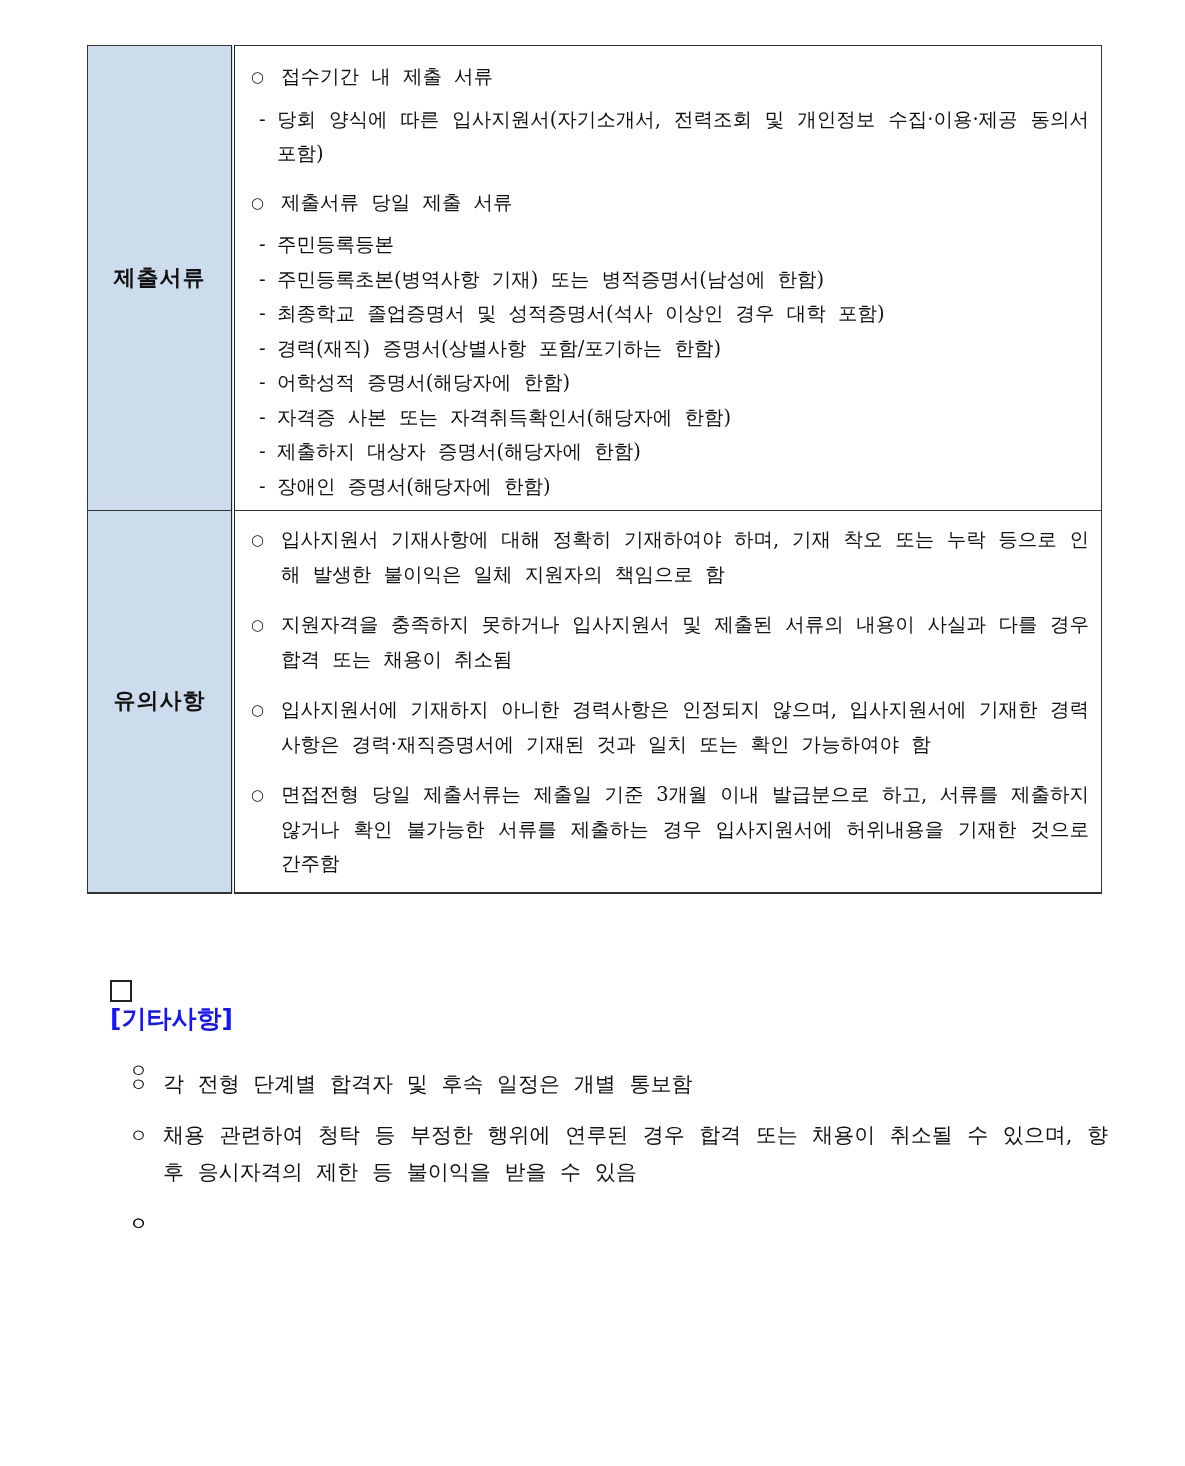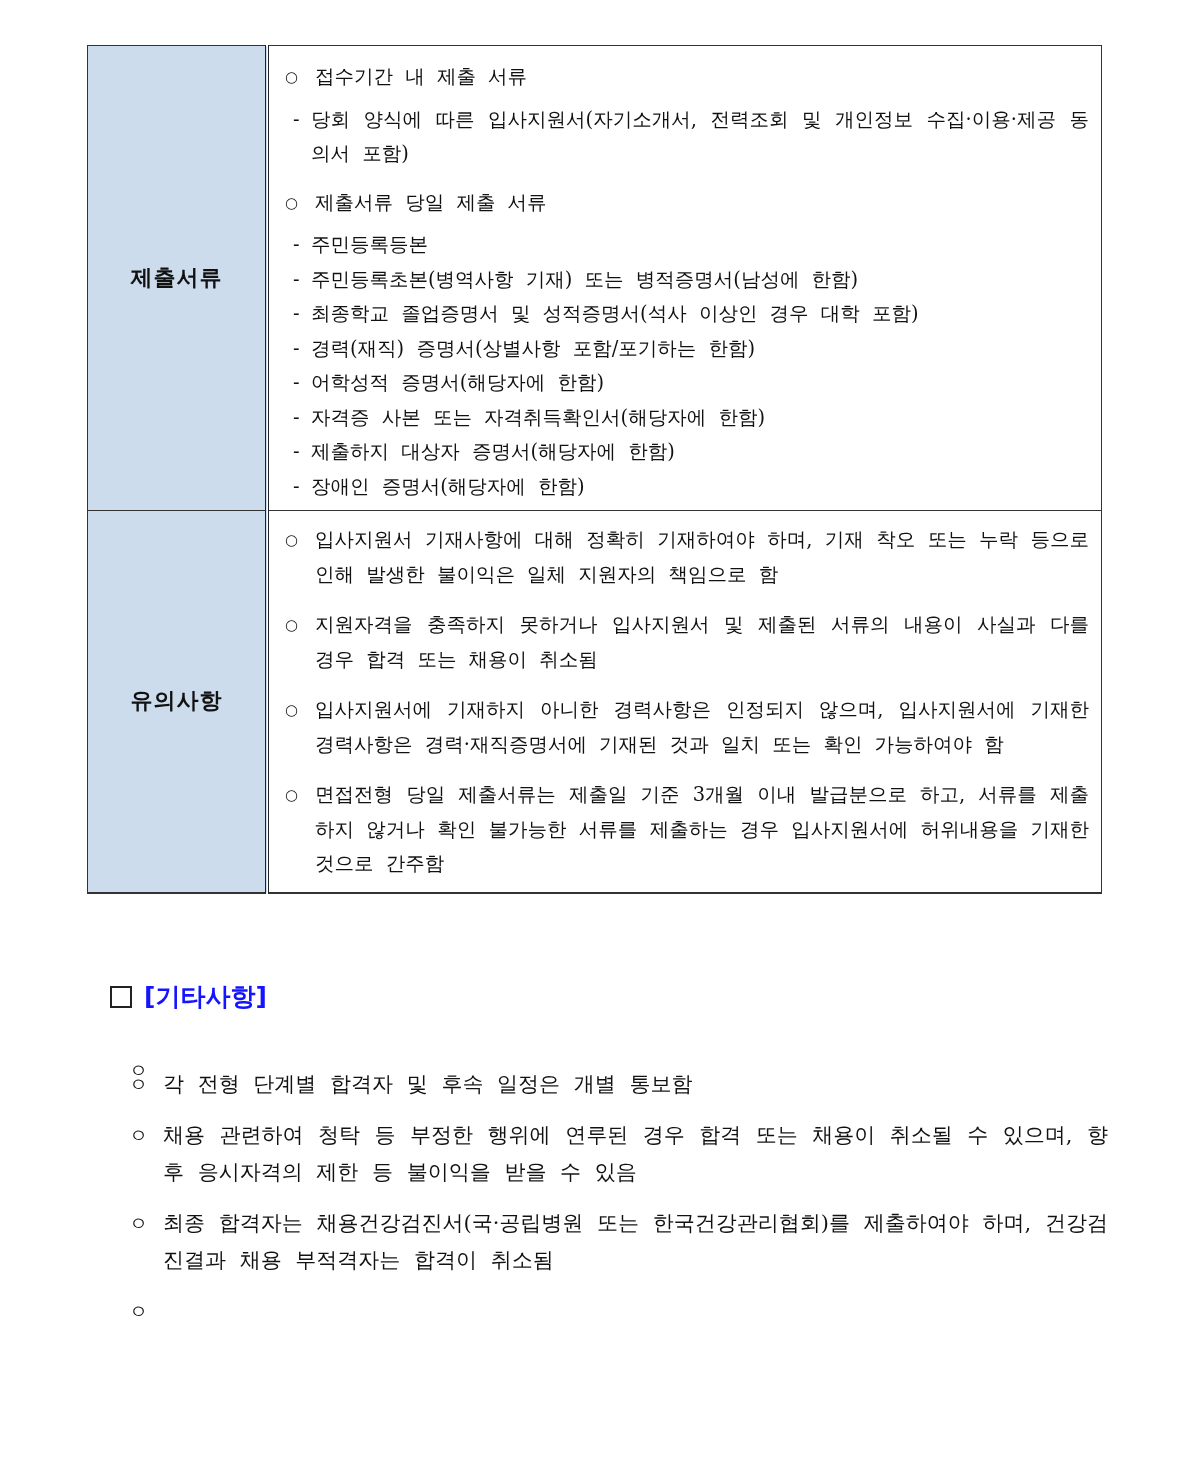--- a/index.html
+++ b/index.html
@@ -29,21 +29,21 @@
       top: 45px;
       width: 1015px;
       border-collapse: collapse;
       border-top: 1px solid #333;
       border-left: 1px solid #333;
       border-right: 1px solid #333;
       border-bottom: 2px solid #333;
     }
     .info-table td {
       vertical-align: middle;
-      padding: 17px;
+      padding: 0;
     }
     .row-label {
       width: 143px;
       background: #cddcec;
       text-align: center;
       font-family: "DejaVu Sans", "Liberation Sans", sans-serif;
       font-weight: bold;
       font-size: 22px;
       letter-spacing: 1px;
       border-right: 4px double #222;
@@ -89,22 +89,22 @@
       top: 0;
     }
     .dash-list.tight .dash-item { line-height: 34.5px; }
 
     
     .section-heading {
       position: absolute;
       left: 110px;
       top: 980px;
       display: flex;
-      align-items: center;
-      gap: 12px;
+      align-items: flex-start;
+      flex-direction: column;
     }
     .checkbox-icon {
       width: 22px;
       height: 22px;
       border: 2px solid #222;
       box-sizing: border-box;
       background: #fff;
     }
     .section-title {
       font-family: "DejaVu Sans", "Liberation Sans", sans-serif;
@@ -237,20 +237,19 @@
     <div class="note">
       <span class="circle">ㅇ</span>
       <span>각 전형 단계별 합격자 및 후속 일정은 개별 통보함</span>
     </div>
     <div class="note">
       <span class="circle">ㅇ</span>
       <span>채용 관련하여 청탁 등 부정한 행위에 연루된 경우 합격 또는 채용이 취소될 수 있으며, 향후 응시자격의 제한 등 불이익을 받을 수 있음</span>
     </div>
     <div class="note">
       <span class="circle">ㅇ</span>
-      <span>최종 합격자는 채용건강검진서(국·공립병원 또는 한국건강관리협회)를 제출하여야 하며, 건강검진결과 채용 부적격자는 합격이 취소됨</span>
     </div>
     <div class="note">
       <span class="circle">ㅇ</span>
     </div>
   </div>
 
 </div>
 
 </body></html>

